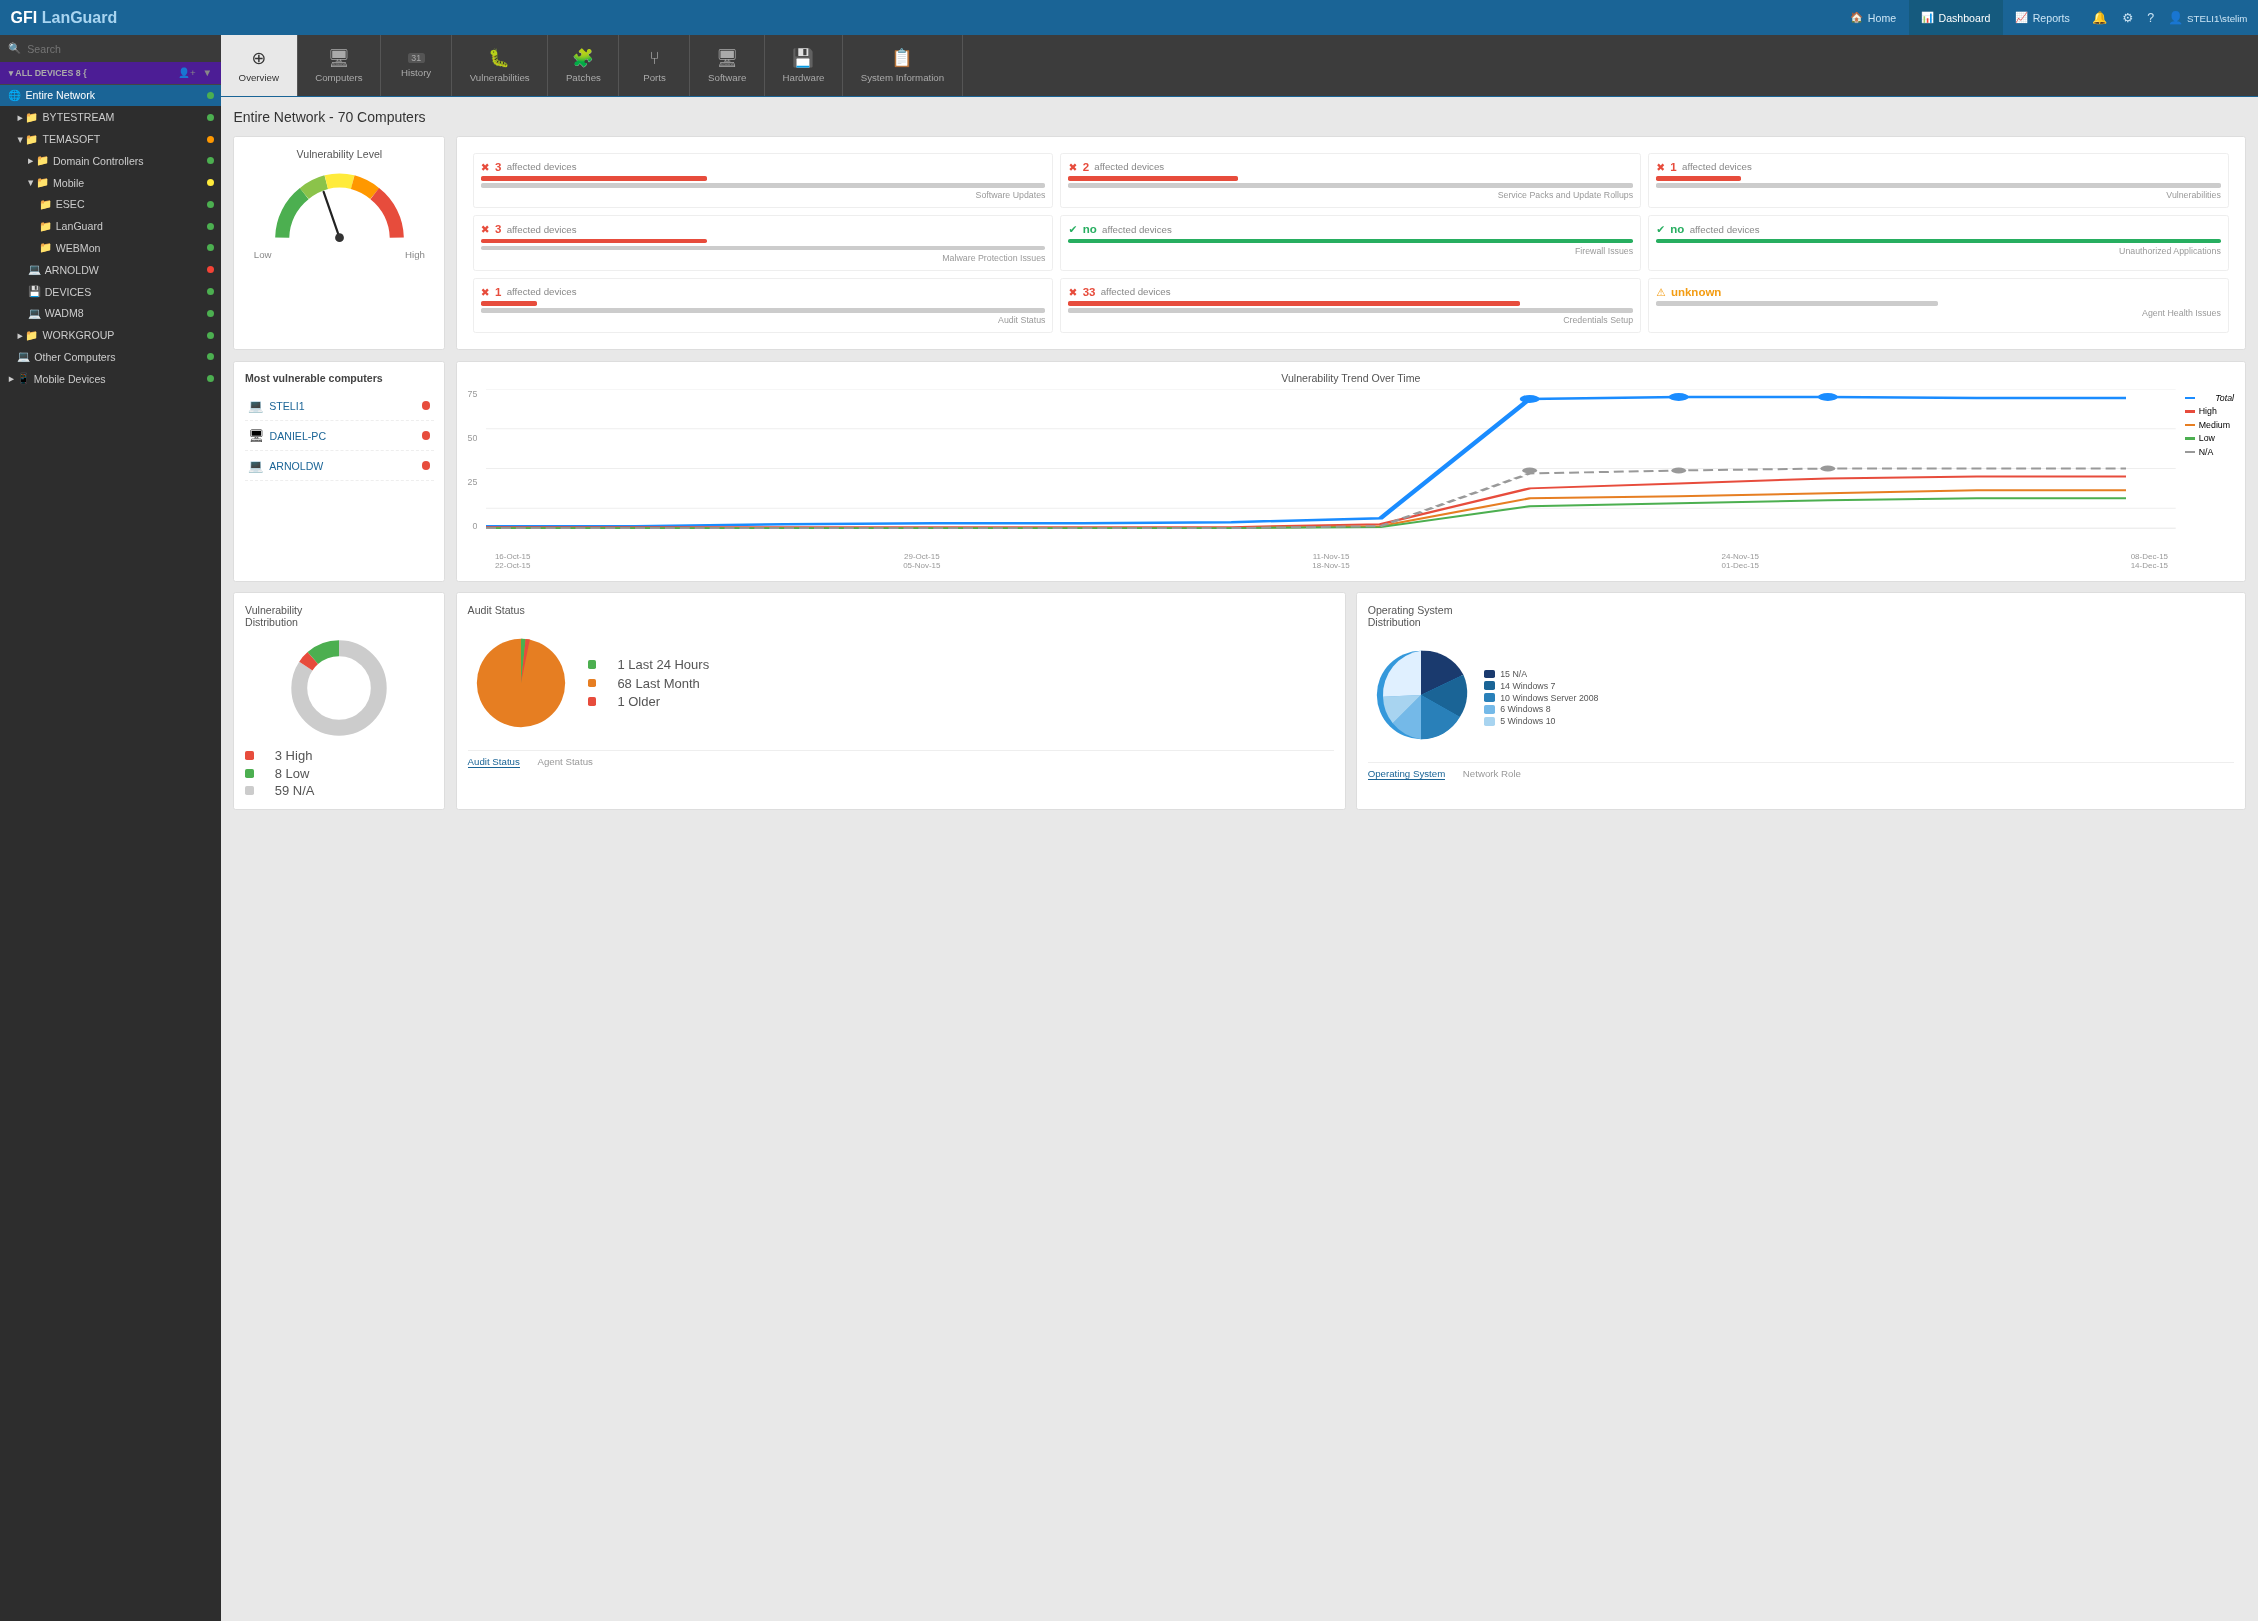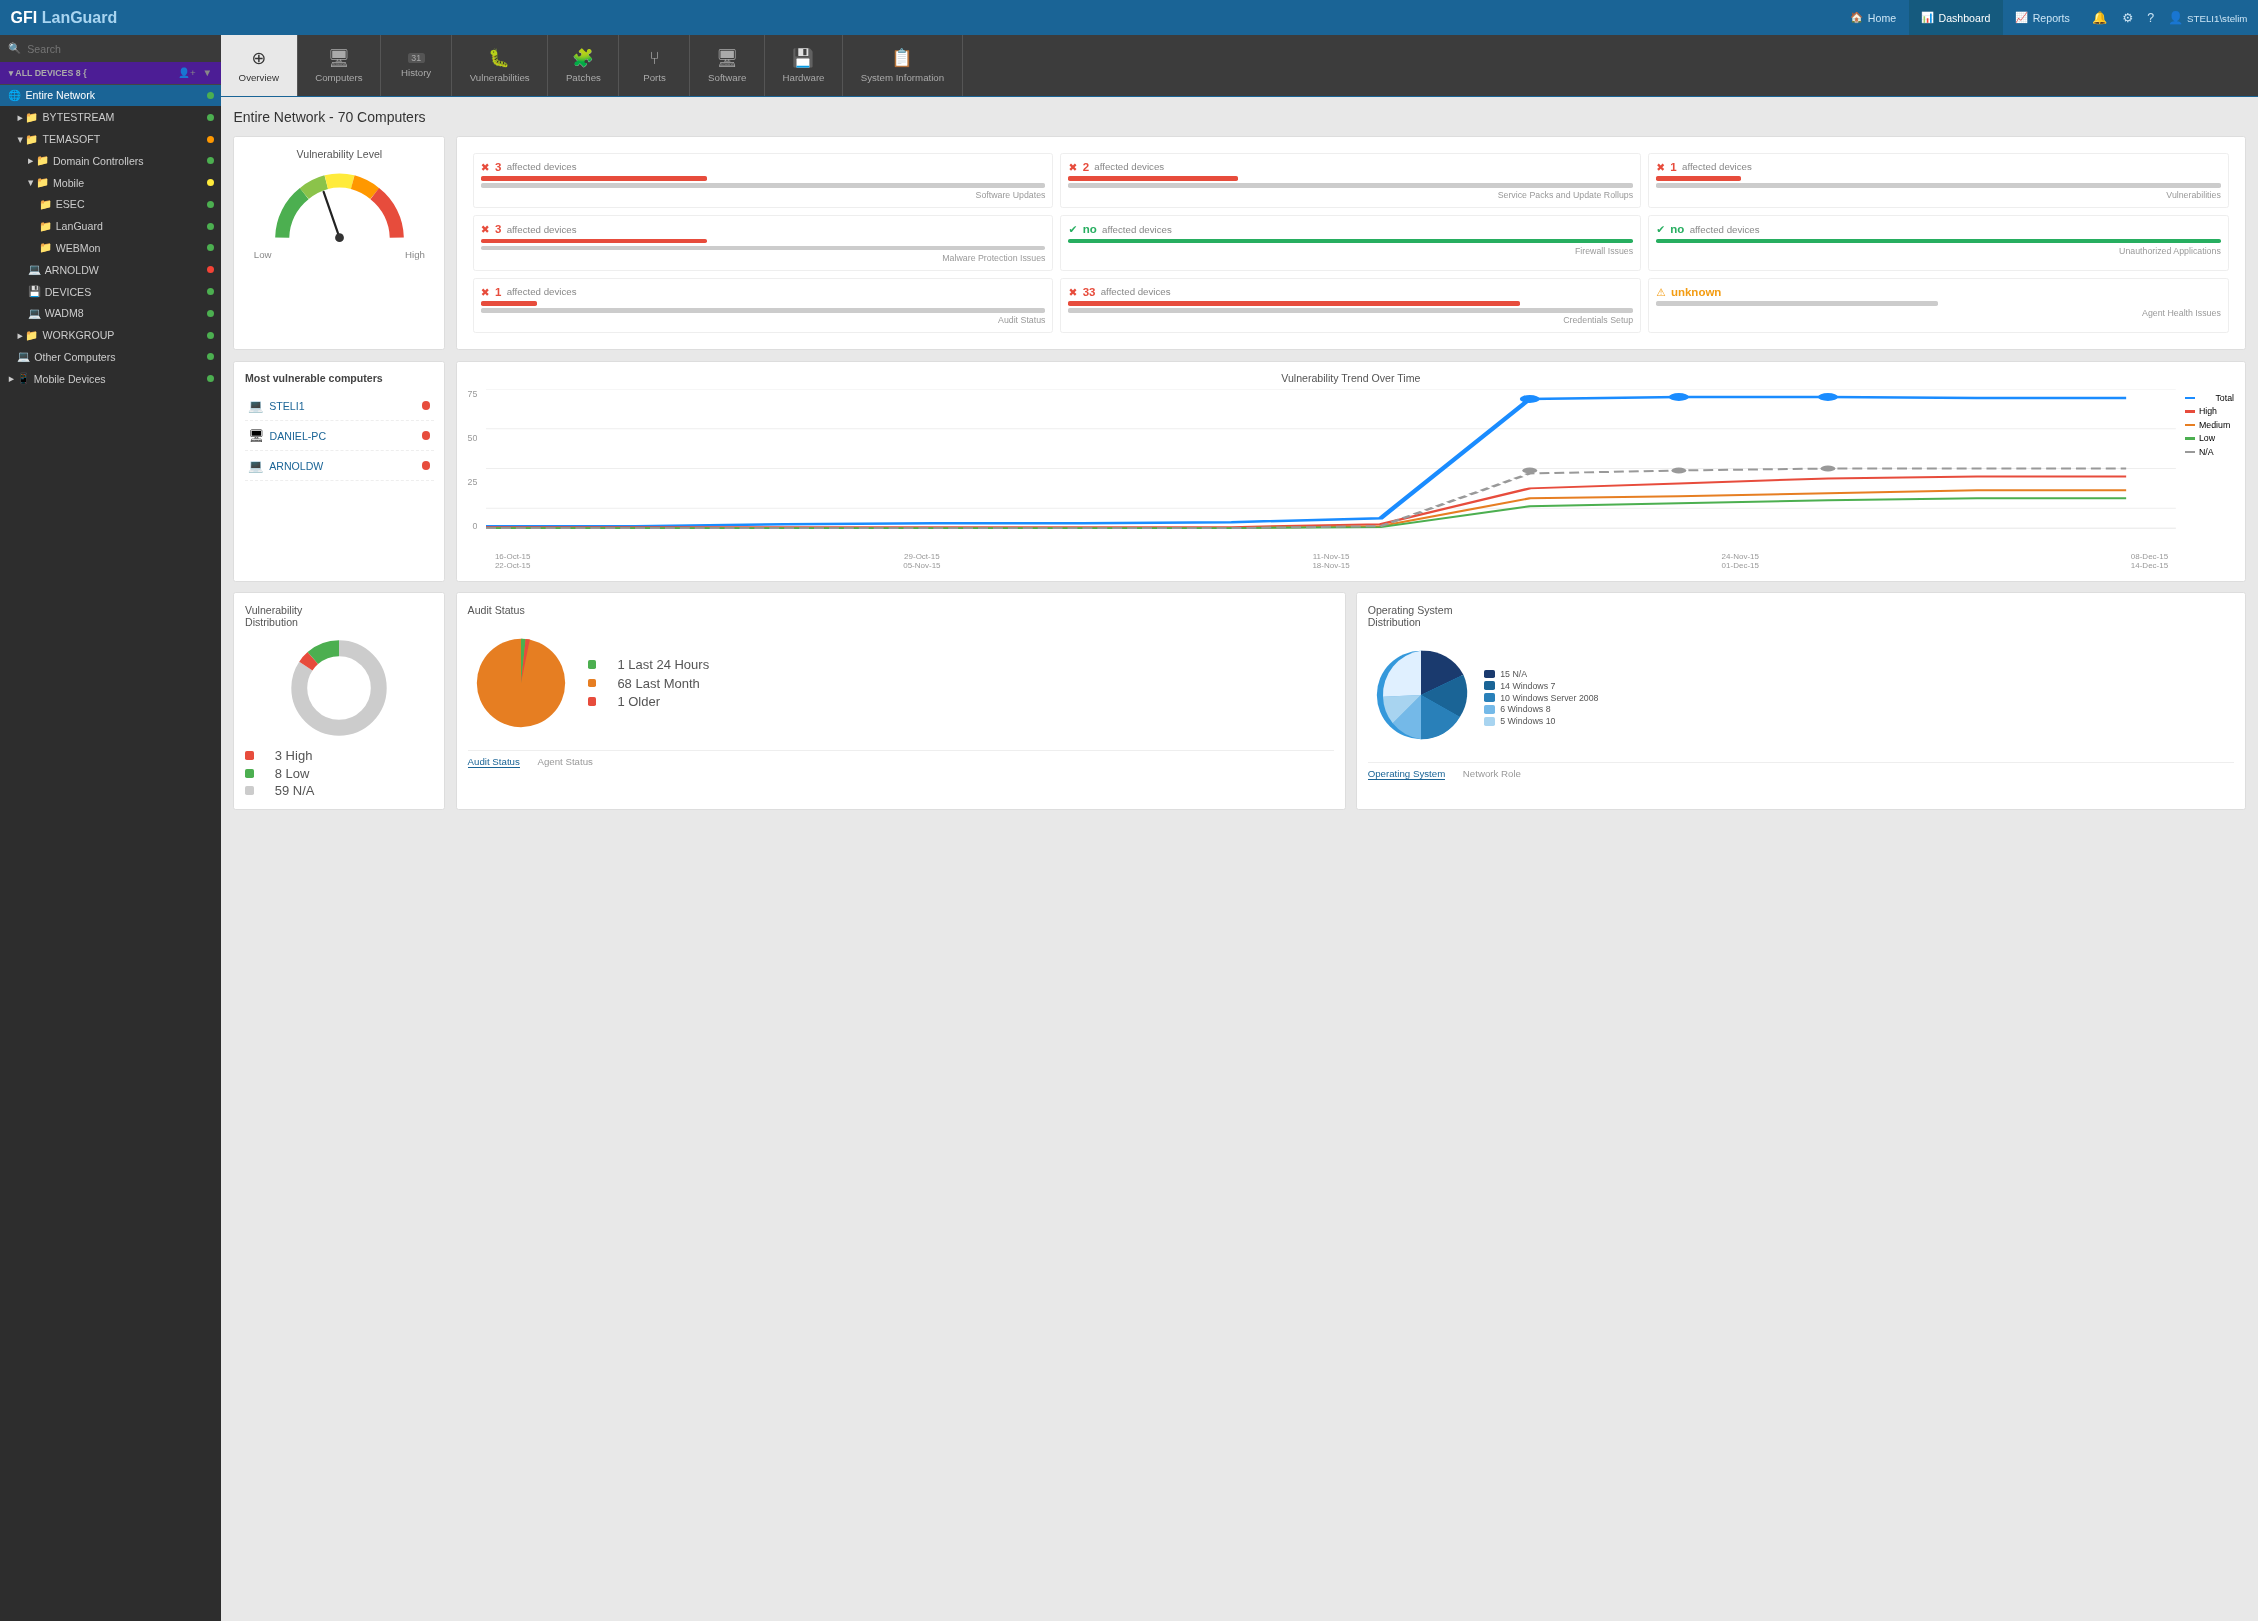--- a/index.html
+++ b/index.html
@@ -675,21 +675,21 @@
                     <div>01-Dec-15</div>
                   </div>
                 <div style="text-align:center;width:53px">
                     <div>08-Dec-15</div>
                     <div>14-Dec-15</div>
                   </div>
               </div>
             </div>
 
             <div style="display:flex;flex-direction:column;gap:3.5px;font-size:8.8px;padding-top:3.5px;">
-              <div style="display:flex;align-items:center;gap:20px;">
+              <div style="display:flex;align-items:center;gap:20px;font-style:italic;">
                 <div style="width:10.6px;height:2.6px;background:#1a8cff;"></div>
                 <span>Total</span>
               </div>
               <div style="display:flex;align-items:center;gap:3.5px;">
                 <div style="width:10.6px;height:2.6px;background:#e74c3c;"></div>
                 <span>High</span>
               </div>
               <div style="display:flex;align-items:center;gap:3.5px;">
                 <div style="width:10.6px;height:2.6px;background:#e67e22;"></div>
                 <span>Medium</span>

